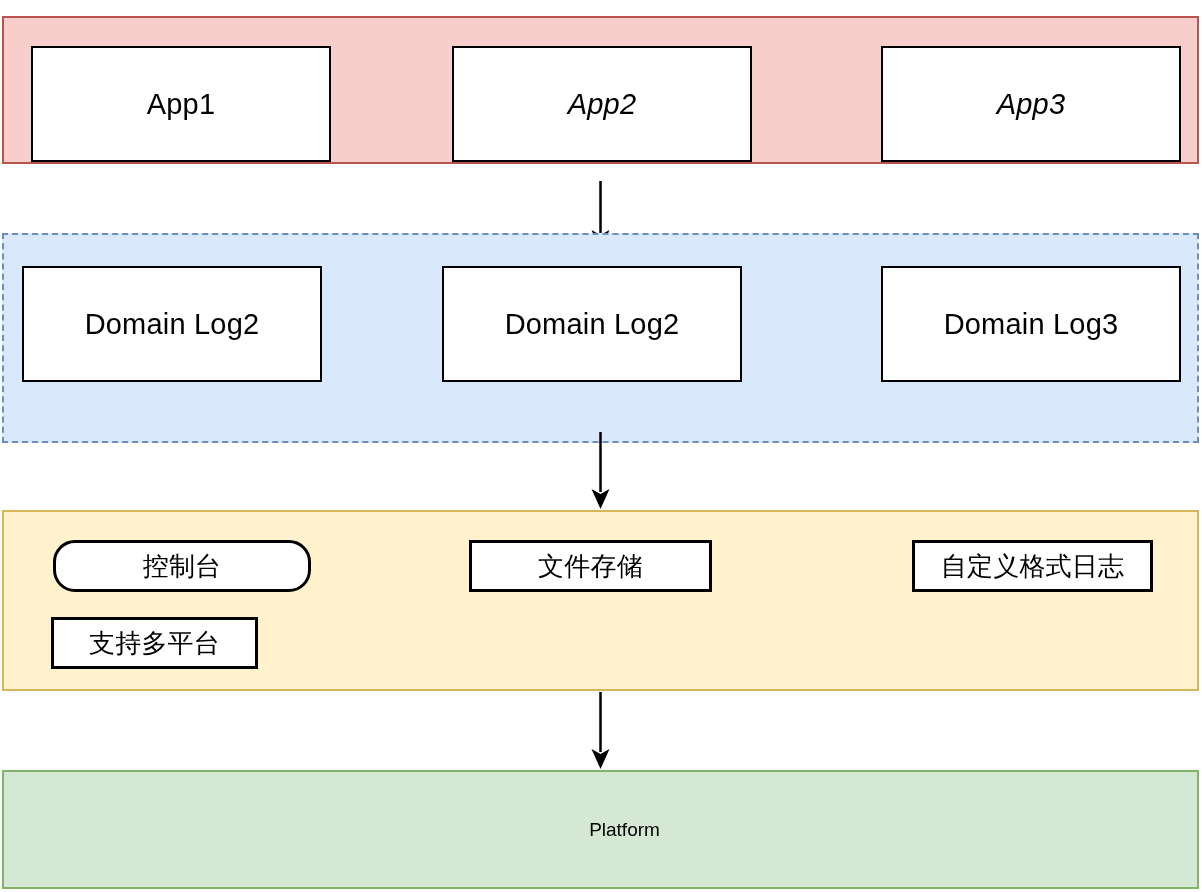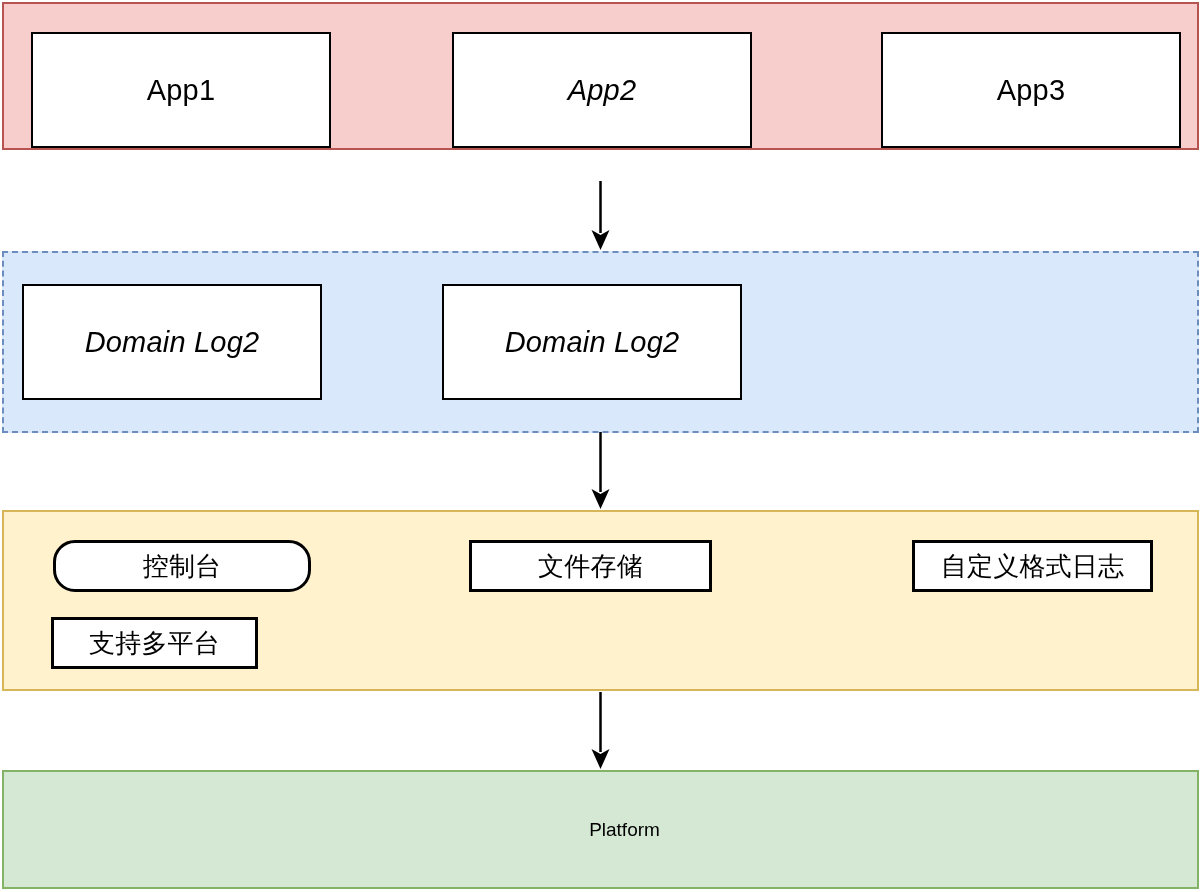--- a/index.html
+++ b/index.html
@@ -12,41 +12,41 @@
     color: #000000;
     overflow: hidden;
   }
   .band {
     position: absolute;
     left: 2px;
     width: 1197px;
     box-sizing: border-box;
     border: 2px solid #999;
   }
-  .band-apps     { top: 2px;   height: 148px; }
-  .band-domain   { top: 251px; height: 182px; border-style: dashed; font-style: italic; }
+  .band-apps     { top: 16px;   height: 148px; }
+  .band-domain   { top: 233px; height: 210px; border-style: dashed; }
   .band-log      { top: 510px; height: 181px; }
   .band-platform { top: 770px; height: 119px; display: flex; align-items: center; justify-content: center; }
 
   .node {
     position: absolute;
     box-sizing: border-box;
     background: #ffffff;
     border: 2px solid #000000;
     display: flex;
     align-items: center;
     justify-content: center;
     font-size: 29px;
     letter-spacing: 0.2px;
   }
   .big-node { width: 300px; height: 116px; }
 
   .band-apps .pos-0   { left: 27px;  top: 28px; }
   .band-apps .pos-1   { left: 448px; top: 28px; font-style: italic; }
-  .band-apps .pos-2   { left: 877px; top: 28px; }
+  .band-apps .pos-2   { left: 877px; top: 28px; font-style: italic; }
 
   .band-domain .pos-0 { left: 18px;  top: 31px; }
   .band-domain .pos-1 { left: 438px; top: 31px; }
   .band-domain .pos-2 { left: 877px; top: 31px; }
 
   .small-node {
     height: 52px;
     border-width: 3px;
     font-size: 26px;
   }
@@ -100,20 +100,21 @@
   </div>
 
   <svg class="arrow arrow-1" width="25" height="70" viewBox="0 0 25 70">
     <line x1="12.5" y1="0" x2="12.5" y2="52" stroke="#000" stroke-width="2.5"></line>
     <path d="M12.5,69 L3.5,49 L12.5,54 L21.5,49 Z" fill="#000"></path>
   </svg>
 
   <div class="band band-domain" style="background-color: rgb(218, 232, 252); border-color: rgb(108, 142, 191);">
     <div class="node big-node pos-0">Domain Log2</div>
     <div class="node big-node pos-1">Domain Log2</div>
+    <div class="node big-node pos-2">Domain Log3</div>
   </div>
 
   <svg class="arrow arrow-2" width="25" height="78" viewBox="0 0 25 78">
     <line x1="12.5" y1="0" x2="12.5" y2="60" stroke="#000" stroke-width="2.5"></line>
     <path d="M12.5,77 L3.5,57 L12.5,62 L21.5,57 Z" fill="#000"></path>
   </svg>
 
   <div class="band band-log" style="background-color: rgb(255, 242, 204); border-color: rgb(214, 182, 86);">
     <div class="node small-node pos-0">控制台</div>
     <div class="node small-node pos-2">自定义格式日志</div>

